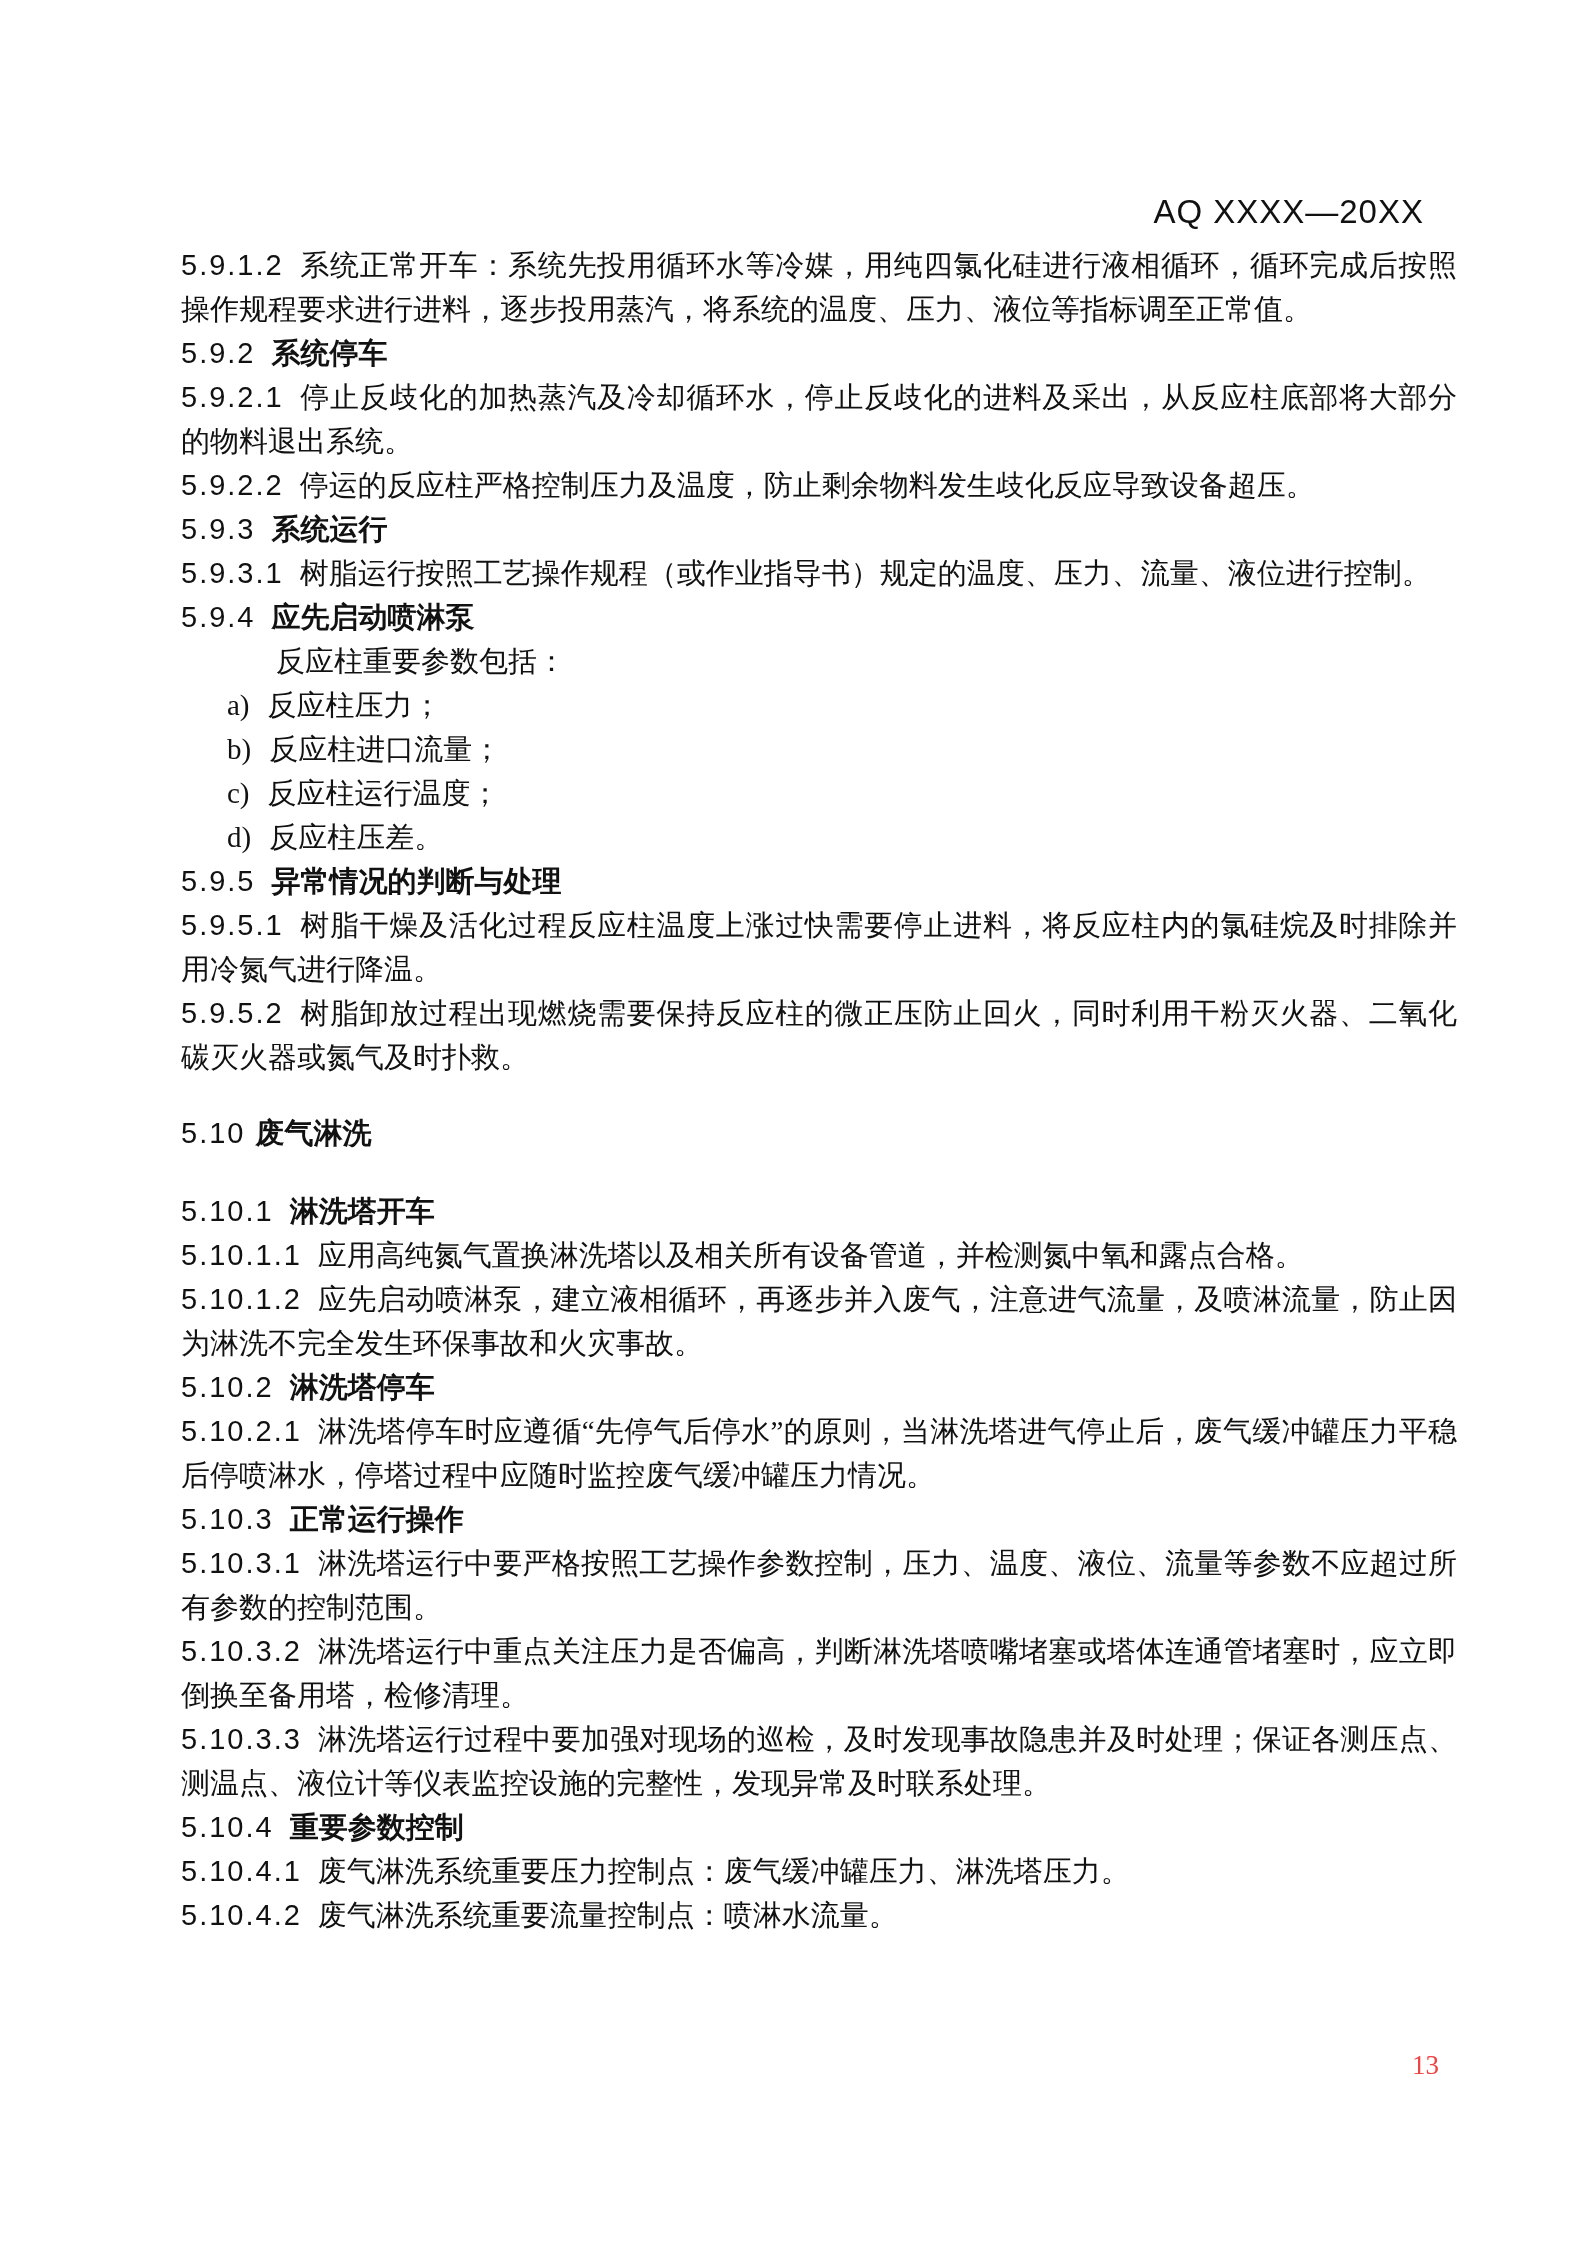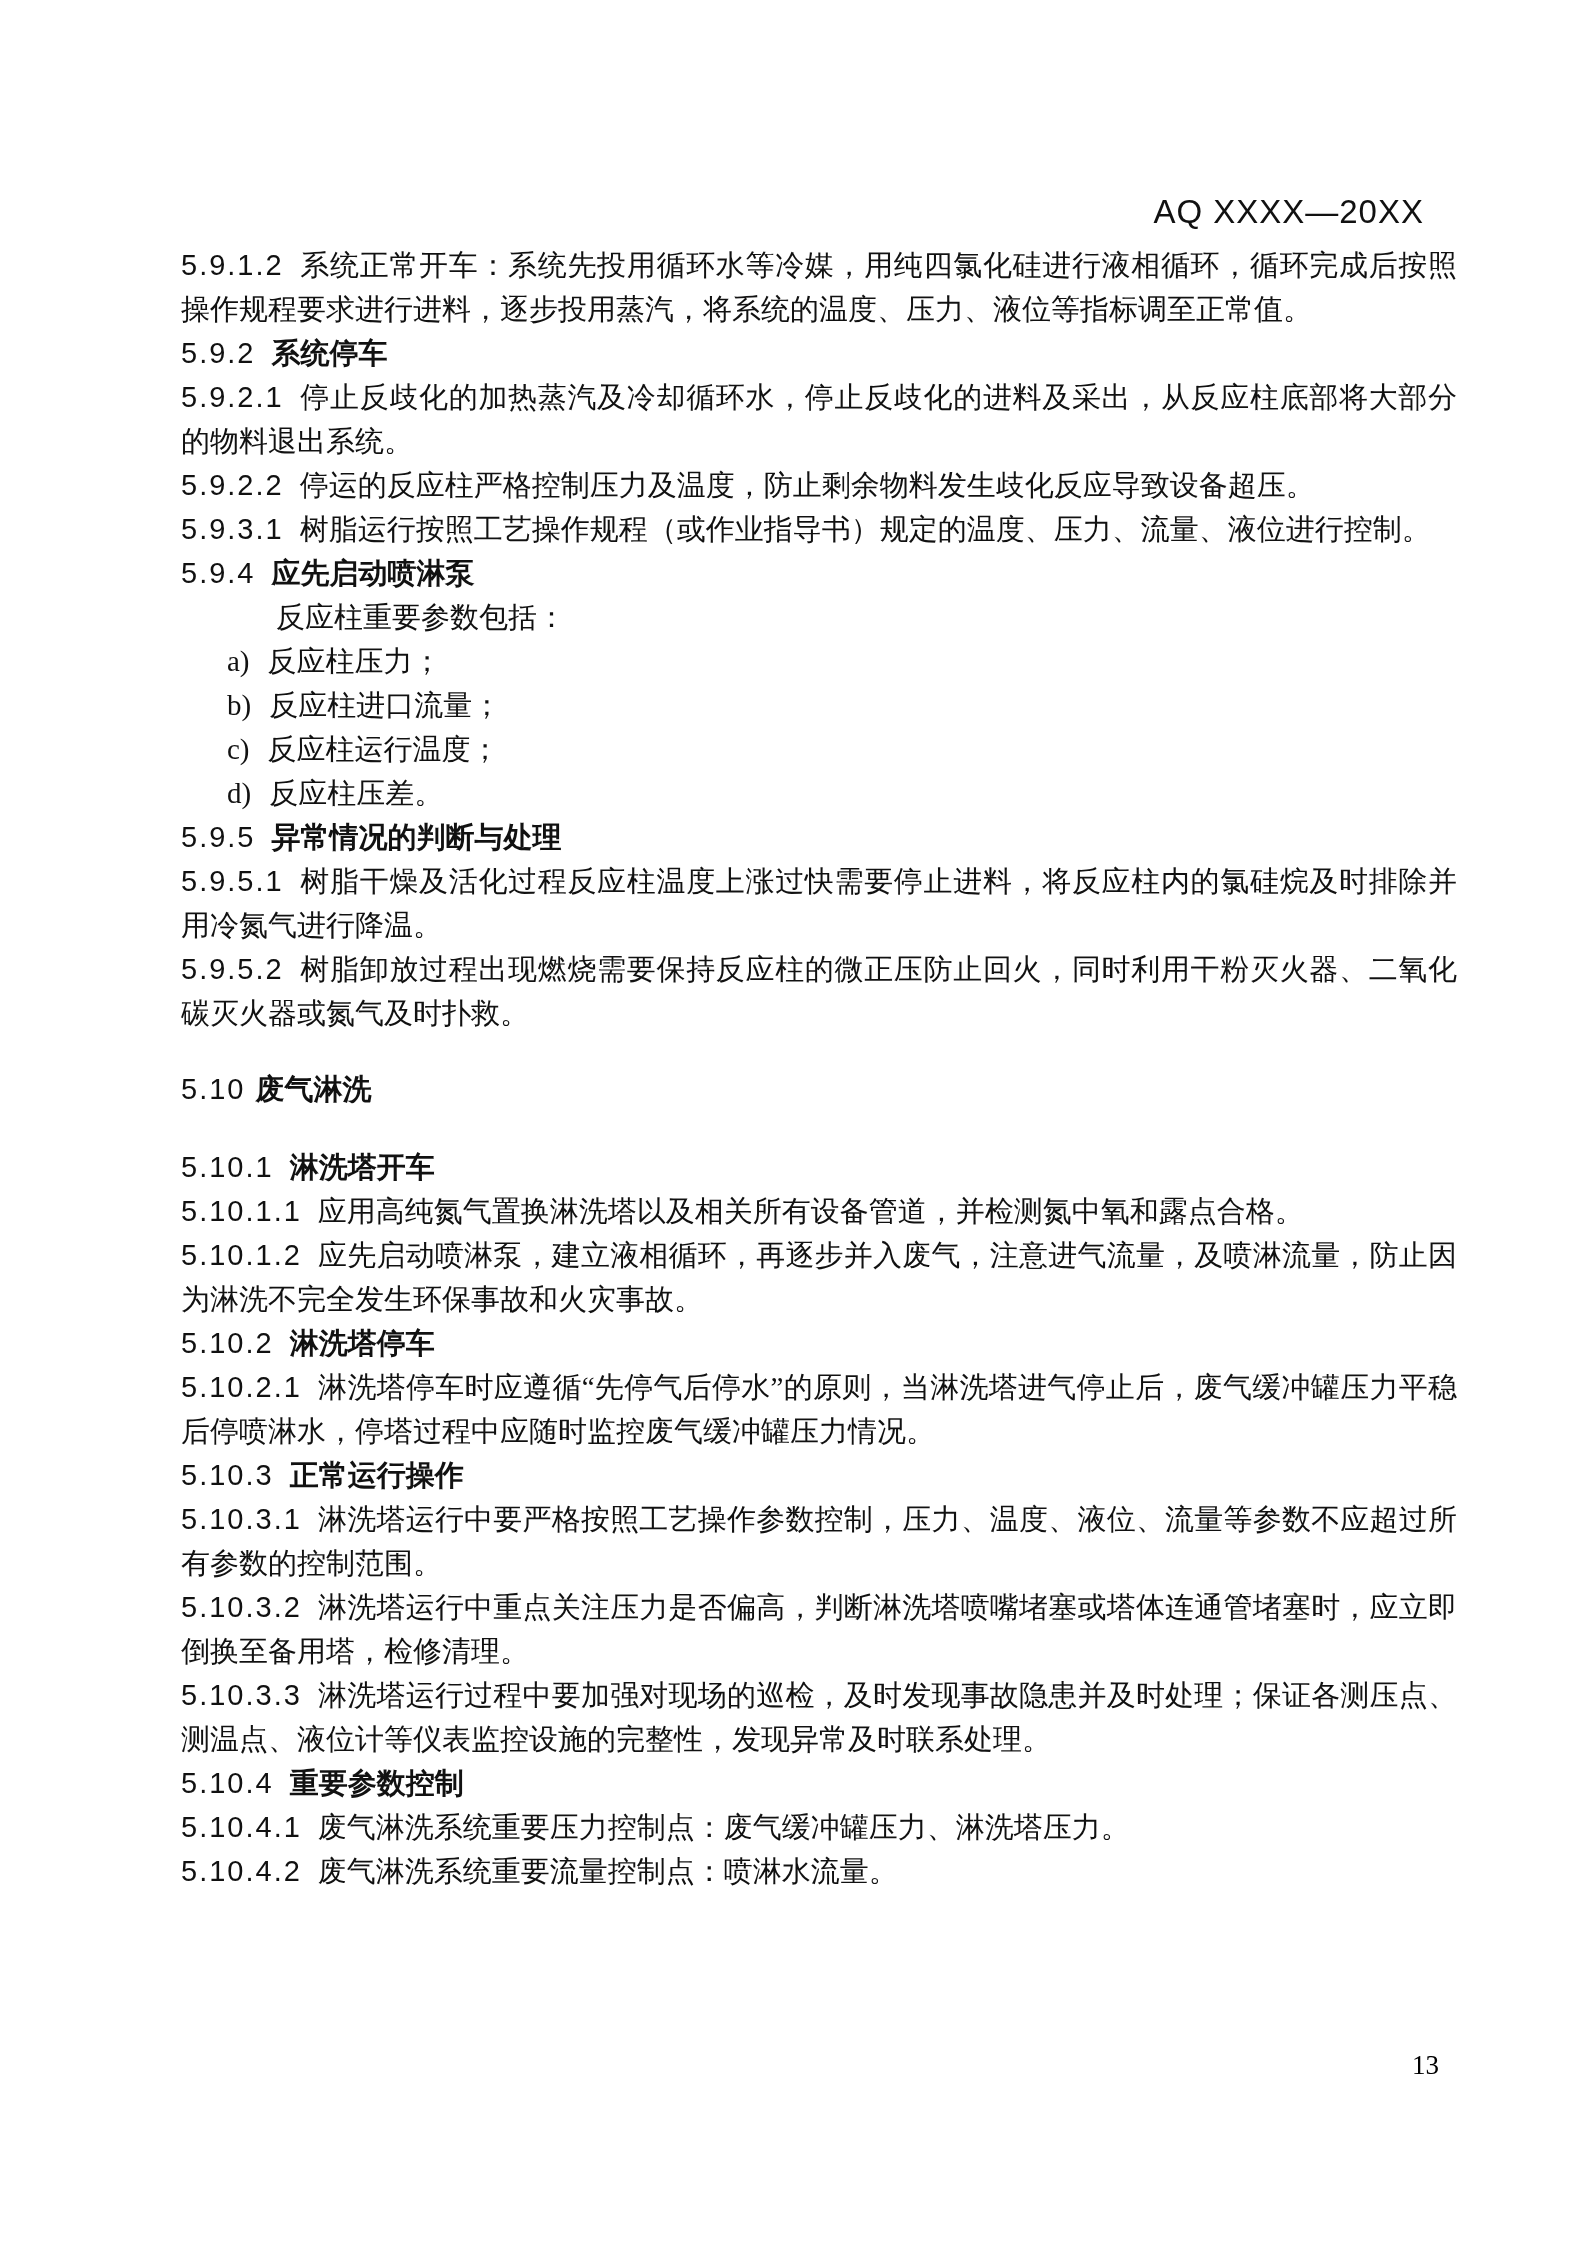--- a/index.html
+++ b/index.html
@@ -66,34 +66,35 @@
     font-family: "Liberation Serif", "DejaVu Serif", serif;
     margin-right: 18px;
     white-space: nowrap;
   }
   .page-number {
     position: absolute;
     top: 2050px;
     right: 148px;
     font-family: "Liberation Serif", "DejaVu Serif", serif;
     font-size: 27px;
-    color: #000000;
+    color: #ef4444;
   }
 </style>
 </head>
 <body>
 
 <div class="page">
   <div class="running-header">AQ XXXX—20XX</div>
 
   <div class="doc-body">
       <div class="clause"><span class="num">5.9.1.2</span><span class="body-text">系统正常开车：系统先投用循环水等冷媒，用纯四氯化硅进行液相循环，循环完成后按照操作规程要求进行进料，逐步投用蒸汽，将系统的温度、压力、液位等指标调至正常值。</span></div>
       <div class="heading"><span class="num">5.9.2</span><span class="heading-text">系统停车</span></div>
       <div class="clause"><span class="num">5.9.2.1</span><span class="body-text">停止反歧化的加热蒸汽及冷却循环水，停止反歧化的进料及采出，从反应柱底部将大部分的物料退出系统。</span></div>
       <div class="clause"><span class="num">5.9.2.2</span><span class="body-text">停运的反应柱严格控制压力及温度，防止剩余物料发生歧化反应导致设备超压。</span></div>
+      <div class="heading"><span class="num">5.9.3</span><span class="heading-text">系统运行</span></div>
       <div class="clause"><span class="num">5.9.3.1</span><span class="body-text">树脂运行按照工艺操作规程（或作业指导书）规定的温度、压力、流量、液位进行控制。</span></div>
       <div class="heading"><span class="num">5.9.4</span><span class="heading-text">应先启动喷淋泵</span></div>
       <div class="intro-indent"><span class="body-text">反应柱重要参数包括：</span></div>
       <div class="list-item"><span class="list-marker">a)</span><span class="body-text">反应柱压力；</span></div>
       <div class="list-item"><span class="list-marker">b)</span><span class="body-text">反应柱进口流量；</span></div>
       <div class="list-item"><span class="list-marker">c)</span><span class="body-text">反应柱运行温度；</span></div>
       <div class="list-item"><span class="list-marker">d)</span><span class="body-text">反应柱压差。</span></div>
       <div class="heading"><span class="num">5.9.5</span><span class="heading-text">异常情况的判断与处理</span></div>
       <div class="clause"><span class="num">5.9.5.1</span><span class="body-text">树脂干燥及活化过程反应柱温度上涨过快需要停止进料，将反应柱内的氯硅烷及时排除并用冷氮气进行降温。</span></div>
       <div class="clause"><span class="num">5.9.5.2</span><span class="body-text">树脂卸放过程出现燃烧需要保持反应柱的微正压防止回火，同时利用干粉灭火器、二氧化碳灭火器或氮气及时扑救。</span></div>

